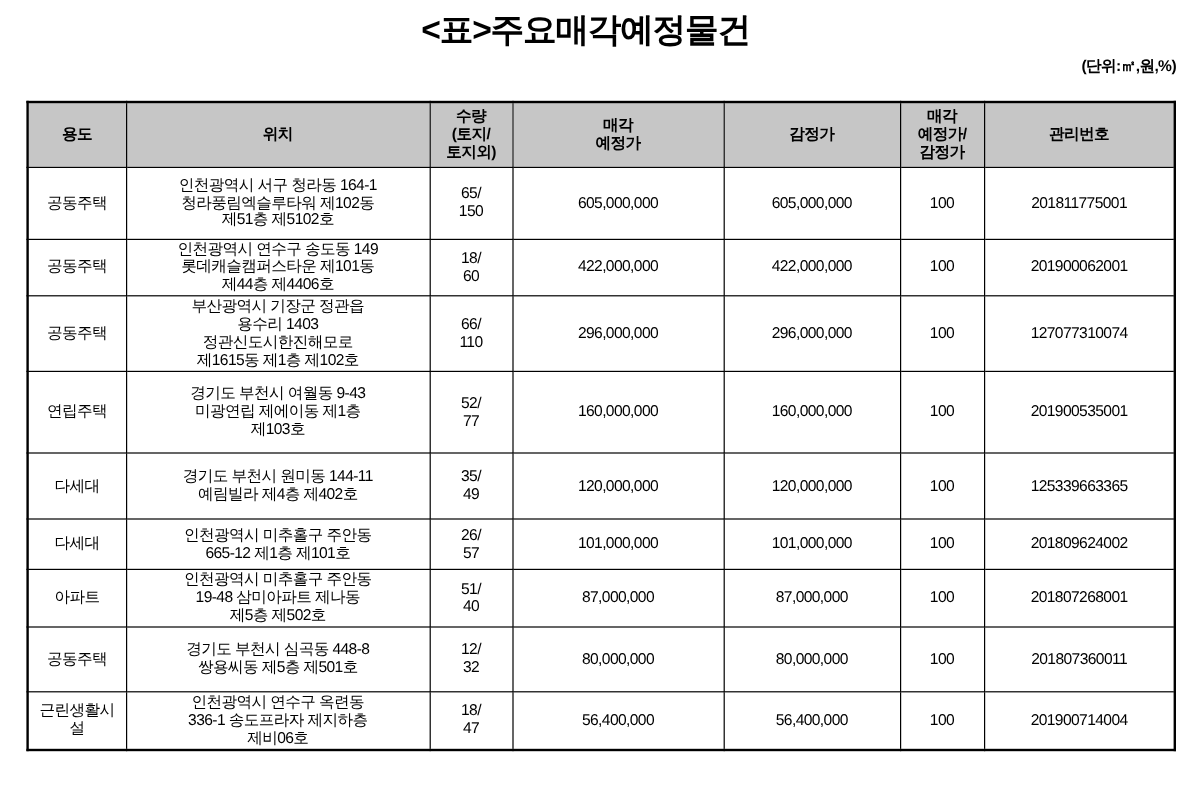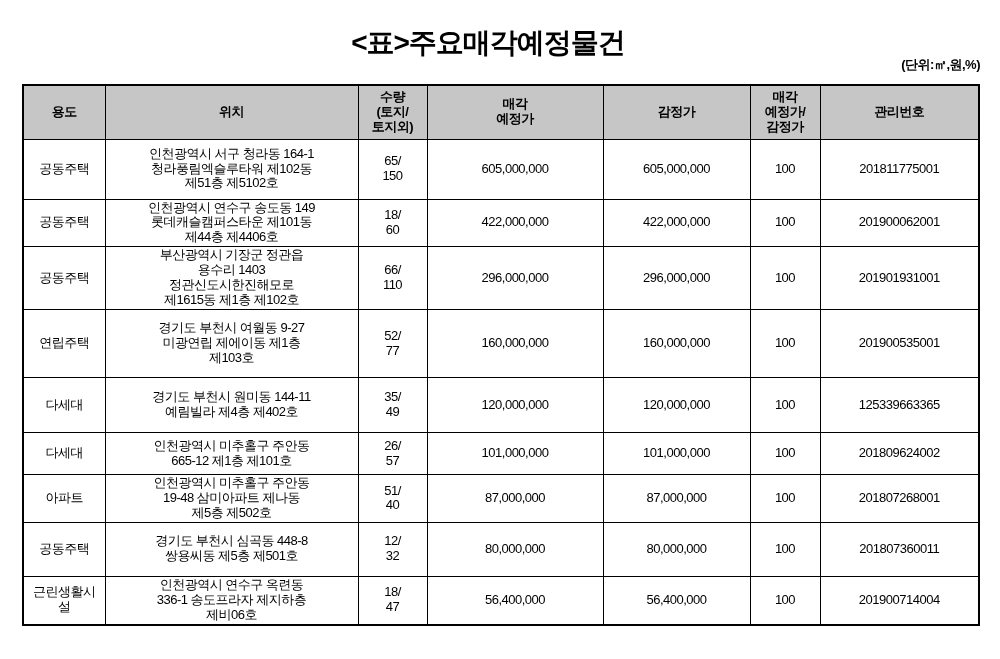--- a/index.html
+++ b/index.html
@@ -3,26 +3,26 @@
 <meta charset="utf-8">
 <style>
   html,body { margin:0; padding:0; }
   body {
     width:1000px; height:659px;
     background:#ffffff; color:#000;
     font-family:"Liberation Sans","DejaVu Sans",sans-serif;
     position:relative; overflow:hidden;
   }
   .title {
-    position:absolute; top:24px; left:0; width:976px;
+    position:absolute; top:6px; left:0; width:976px;
     text-align:center; font-weight:bold; font-size:28px;
     letter-spacing:-1px;
   }
   .unit-note {
-    position:absolute; top:56px; right:20px;
+    position:absolute; top:46px; right:20px;
     font-weight:bold; font-size:13px; letter-spacing:-0.5px;
   }
   table.sale-table {
     position:absolute; left:22px; top:84px;
     width:956px; border-collapse:collapse; table-layout:fixed;
     border:2px solid #000;
   }
   .sale-table th, .sale-table td {
     border:1px solid #000;
     text-align:center; vertical-align:middle;
@@ -114,25 +114,25 @@
       <td>공동주택</td>
       <td>부산광역시 기장군 정관읍
 용수리 1403
 정관신도시한진해모로
 제1615동 제1층 제102호</td>
       <td>66/
 110</td>
       <td>296,000,000</td>
       <td>296,000,000</td>
       <td>100</td>
-      <td>201901931001</td>
+      <td>127077310074</td>
     </tr>
     <tr>
       <td>연립주택</td>
-      <td>경기도 부천시 여월동 9-27
+      <td>경기도 부천시 여월동 9-43
 미광연립 제에이동 제1층
 제103호</td>
       <td>52/
 77</td>
       <td>160,000,000</td>
       <td>160,000,000</td>
       <td>100</td>
       <td>201900535001</td>
     </tr>
     <tr>

